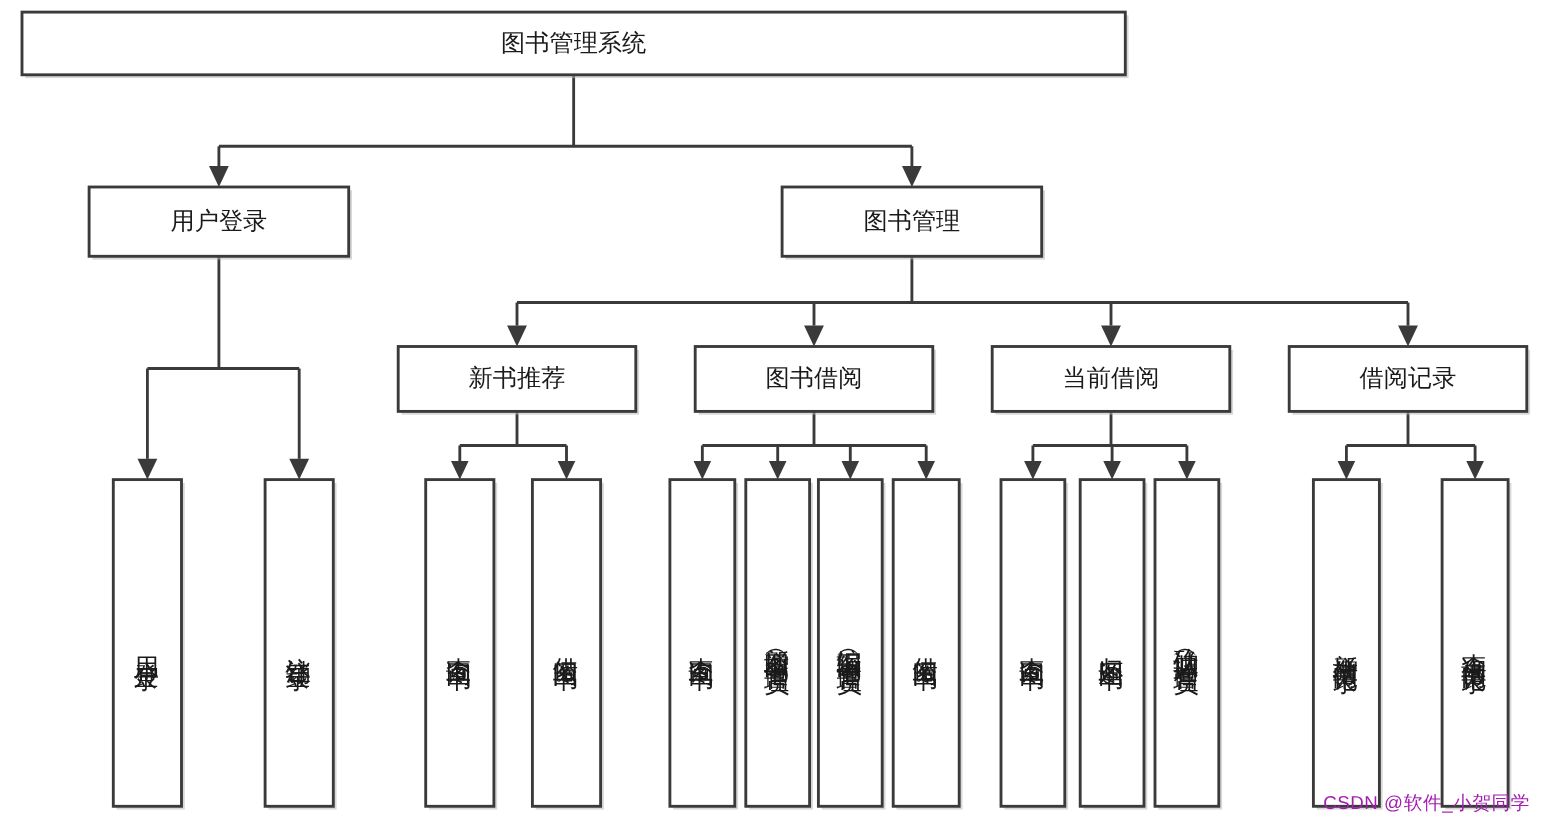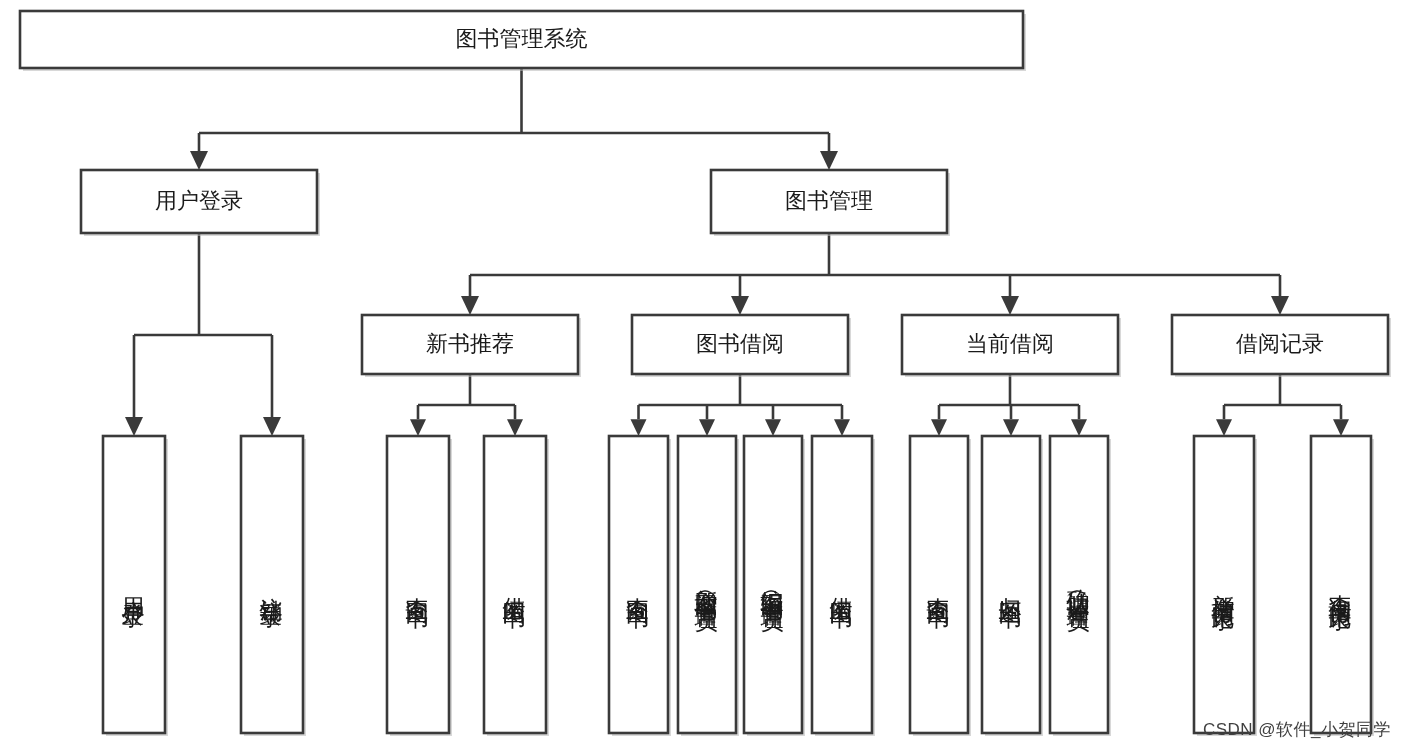--- a/index.html
+++ b/index.html
@@ -70,21 +70,21 @@
     color: #1a1a1a;
     text-align: center;
     white-space: nowrap;
   }
   .watermark {
     position: absolute;
     right: 14px;
     bottom: 6px;
     font-family: "Liberation Sans", sans-serif;
     font-size: 17px;
-    color: #404040;
+    color: #a21caf;
     letter-spacing: 0.5px;
     user-select: none;
     white-space: nowrap;
   }
 </style>
 </head>
 <body>
 
 <div id="diagram-root">
   <svg class="diagram" viewBox="0 0 1405 747">

